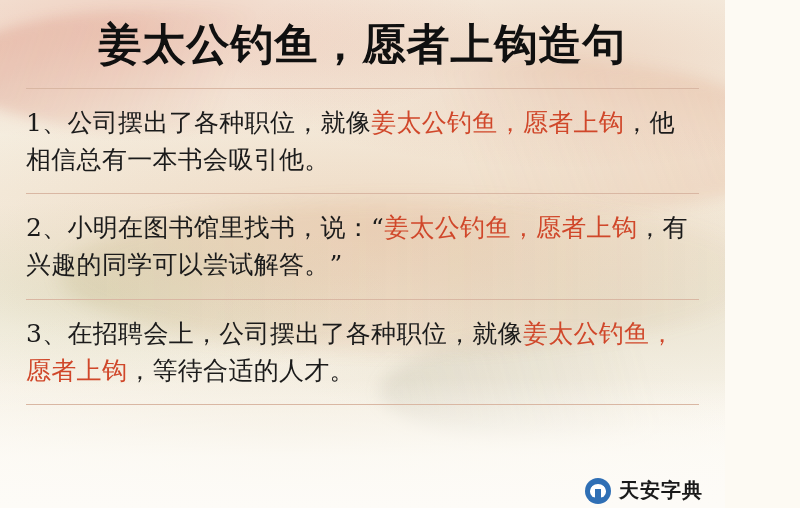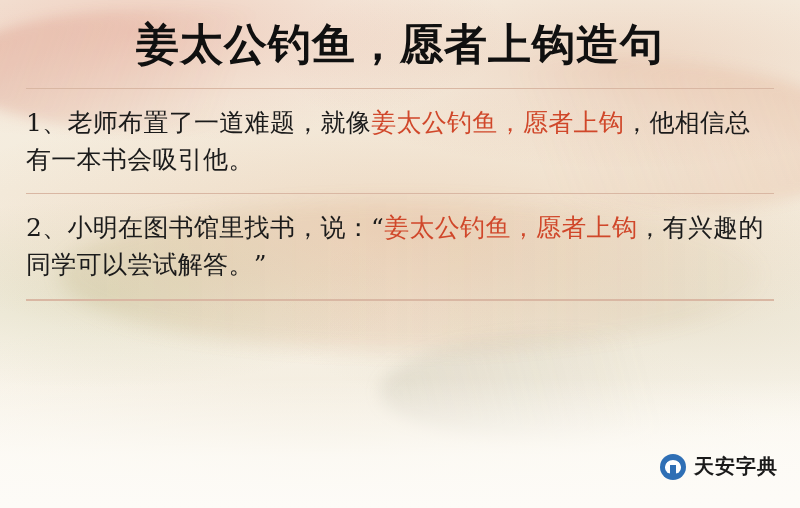--- a/index.html
+++ b/index.html
@@ -8,21 +8,21 @@
   }
   body {
     width: 800px;
     height: 508px;
     overflow: hidden;
     font-family: "Liberation Serif", "DejaVu Serif", serif;
     background: #fdfaf3;
   }
   .page {
     position: relative;
-    width: 800px;
+    width: 725px;
     height: 508px;
     box-sizing: border-box;
     overflow: hidden;
     background:
       radial-gradient(ellipse 520px 160px at 18% 6%, rgba(209,70,46,0.20), rgba(209,70,46,0) 70%),
       radial-gradient(ellipse 480px 150px at 78% 12%, rgba(196,86,40,0.16), rgba(196,86,40,0) 72%),
       radial-gradient(ellipse 700px 200px at 50% 45%, rgba(208,120,60,0.17), rgba(208,120,60,0) 70%),
       radial-gradient(ellipse 420px 130px at 12% 58%, rgba(150,160,90,0.16), rgba(150,160,90,0) 72%),
       radial-gradient(ellipse 560px 170px at 85% 62%, rgba(170,160,110,0.16), rgba(170,160,110,0) 72%),
       radial-gradient(ellipse 600px 200px at 40% 88%, rgba(235,225,205,0.55), rgba(235,225,205,0) 75%),
@@ -90,21 +90,21 @@
     letter-spacing: 0.3px;
     font-family: "DejaVu Serif", "Liberation Serif", serif;
   }
   .hl {
     color: #d0472a;
     font-weight: normal;
   }
   .footer {
     position: absolute;
     right: 22px;
-    bottom: 28px;
+    bottom: 4px;
     z-index: 4;
     display: flex;
     align-items: center;
     gap: 8px;
   }
   .logo-mark {
     width: 26px;
     height: 26px;
     border-radius: 50%;
     background: #2f6fb5;
@@ -142,26 +142,27 @@
   <div class="wash w1"></div>
   <div class="wash w2"></div>
   <div class="wash w3"></div>
   <div class="wash w4"></div>
   <div class="wash w5"></div>
 
   <div class="content">
     <div class="title">姜太公钓鱼，愿者上钩造句</div>
     <div class="rule"></div>
 
-    <div class="item" id="s0"><span>1、</span><span class="">老师布置了一道难题，就像</span><span class="hl">姜太公钓鱼，愿者上钩</span><span class="">，他相信总有一本书会吸引他。</span></div>
+    <div class="item" id="s0"><span>1、</span><span class="">公司摆出了各种职位，就像</span><span class="hl">姜太公钓鱼，愿者上钩</span><span class="">，他相信总有一本书会吸引他。</span></div>
     <div class="rule"></div>
 
     <div class="item" id="s1"><span>2、</span><span class="">小明在图书馆里找书，说：“</span><span class="hl">姜太公钓鱼，愿者上钩</span><span class="">，有兴趣的同学可以尝试解答。”</span></div>
     <div class="rule"></div>
 
+    <div class="item" id="s2"><span>3、</span><span class="">在招聘会上，公司摆出了各种职位，就像</span><span class="hl">姜太公钓鱼，愿者上钩</span><span class="">，等待合适的人才。</span></div>
     <div class="rule"></div>
   </div>
 
   <div class="footer">
     <span class="logo-mark"></span>
     <span class="logo-text">天安字典</span>
   </div>
 </div>
 
 </body></html>

